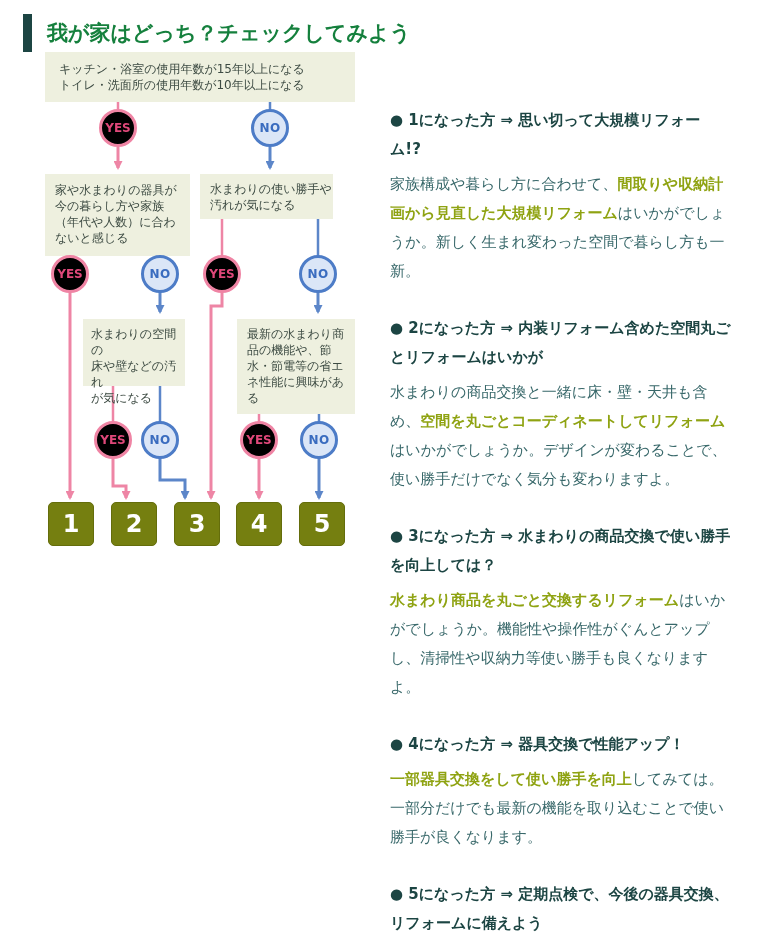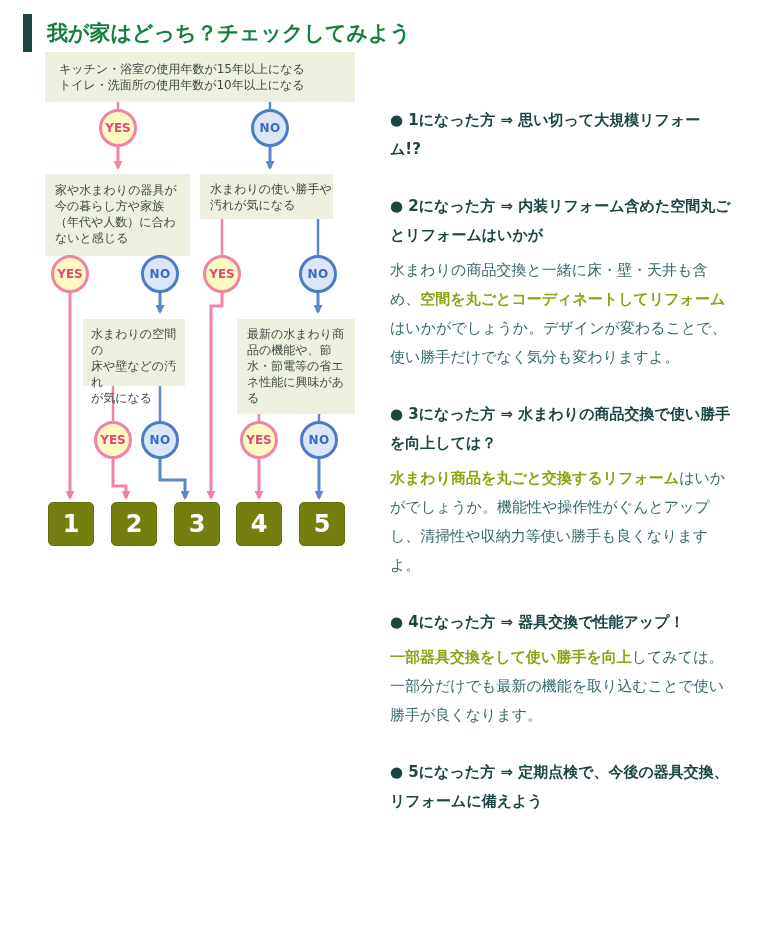--- a/index.html
+++ b/index.html
@@ -63,21 +63,21 @@
     box-sizing: border-box;
     border-radius: 50%;
     border: 3px solid;
     display: flex;
     align-items: center;
     justify-content: center;
     font-weight: bold;
     font-size: 12px;
     z-index: 3;
   }
-  .yes { border-color: #ef84a4; background: #fef9c3; color: #e0487a; }
+  .yes { border-color: #ef84a4; background: #000000; color: #e0487a; }
   .no  { border-color: #4d7cc7; background: #dbe6f7; color: #3a6cbf; letter-spacing: 0.5px; }
   .c-yes1 { left: 54px;  top: 57px; }
   .c-no1  { left: 206px; top: 57px; }
   .c-yes2 { left: 6px;   top: 203px; }
   .c-no2  { left: 96px;  top: 203px; }
   .c-yes3 { left: 158px; top: 203px; }
   .c-no3  { left: 254px; top: 203px; }
   .c-yes4 { left: 49px;  top: 369px; }
   .c-no4  { left: 96px;  top: 369px; }
   .c-yes5 { left: 195px; top: 369px; }
@@ -203,20 +203,21 @@
       <div class="numbox n1">1</div>
       <div class="numbox n2">2</div>
       <div class="numbox n3">3</div>
       <div class="numbox n4">4</div>
       <div class="numbox n5">5</div>
     </div>
 
     <div class="results">
       <div class="rblock">
         <div class="result-heading">● 1になった方 ⇒ 思い切って大規模リフォーム!?</div>
+        <p class="result-body"><span>家族構成や暮らし方に合わせて、</span><span class="hl">間取りや収納計画から見直した大規模リフォーム</span><span>はいかがでしょうか。新しく生まれ変わった空間で暮らし方も一新。</span></p>
       </div>
       <div class="rblock">
         <div class="result-heading">● 2になった方 ⇒ 内装リフォーム含めた空間丸ごとリフォームはいかが</div>
         <p class="result-body"><span>水まわりの商品交換と一緒に床・壁・天井も含め、</span><span class="hl">空間を丸ごとコーディネートしてリフォーム</span><span>はいかがでしょうか。デザインが変わることで、使い勝手だけでなく気分も変わりますよ。</span></p>
       </div>
       <div class="rblock">
         <div class="result-heading">● 3になった方 ⇒ 水まわりの商品交換で使い勝手を向上しては？</div>
         <p class="result-body"><span class="hl">水まわり商品を丸ごと交換するリフォーム</span><span>はいかがでしょうか。機能性や操作性がぐんとアップし、清掃性や収納力等使い勝手も良くなりますよ。</span></p>
       </div>
       <div class="rblock">

